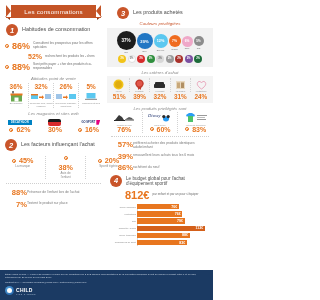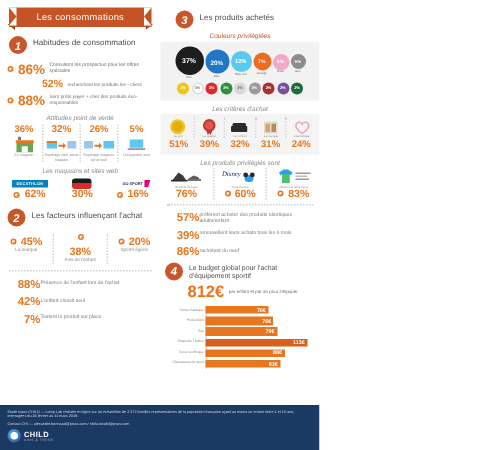--- a/index.html
+++ b/index.html
@@ -97,21 +97,21 @@
     background: #fff; padding: 1px 2px; position: relative;
   }
   .logo-go::after {
     content: ""; position: absolute; right: -3px; top: 0;
     width: 4px; height: 100%; background: #e5007d;
     clip-path: polygon(0 0, 100% 0, 60% 100%, 0 100%);
   }
 
   
   .fac-grid { display: flex; }
-  .fac-cell { flex: 1; text-align: center; padding: 0 2px; }
+  .fac-cell { flex: 1; text-align: center; padding: 0 12px; }
   .fac-cell + .fac-cell { border-left: 0.6px dotted #d2d2d2; }
   .fac-pct { font-size: 7.2px; font-weight: bold; color: #e8761f; }
   .fac-lbl { font-size: 3.1px; color: #8a8a8a; line-height: 1.15; }
 
   .list-row { display: flex; gap: 0; align-items: flex-start; margin-bottom: 2.5px; }
   .list-pct { font-size: 7.6px; font-weight: bold; color: #e8761f; width: 22px; text-align: right; flex: 0 0 auto; }
   .list-txt { font-size: 3.4px; color: #7a7a7a; line-height: 1.2; padding-top: 1.5px; }
 
   
   .colors-panel { background: #f2f2f2; padding: 3px 3px 4px 3px; }
@@ -328,24 +328,20 @@
     </div>
 
     <div class="dotted" style="margin:4px 6px 4px 6px;"></div>
 
     <div style="margin:0 5px;">
       <div class="list-row">
         <div class="list-pct">88%</div>
         <div class="list-txt">Présence de l'enfant lors de l'achat</div>
       </div>
       <div class="list-row">
-        <div class="list-pct">42%</div>
-        <div class="list-txt">L'enfant choisit seul</div>
-      </div>
-      <div class="list-row">
         <div class="list-pct">7%</div>
         <div class="list-txt">Testent le produit sur place</div>
       </div>
     </div>
   </div>
 
   <div class="col right">
 
     <div class="sec-head" style="margin:7px 0 0 10px;">
       <div class="sec-num">3</div>

